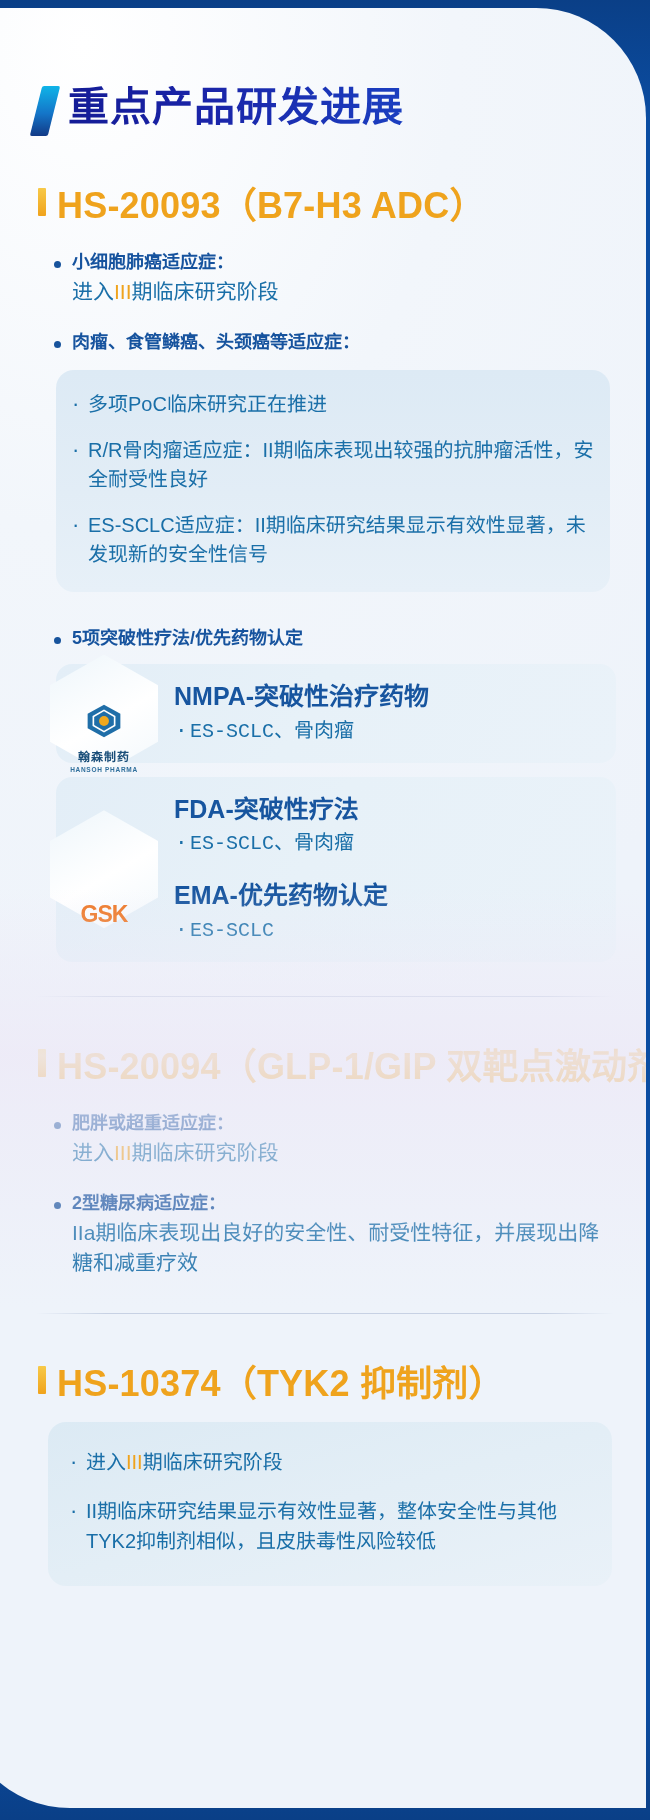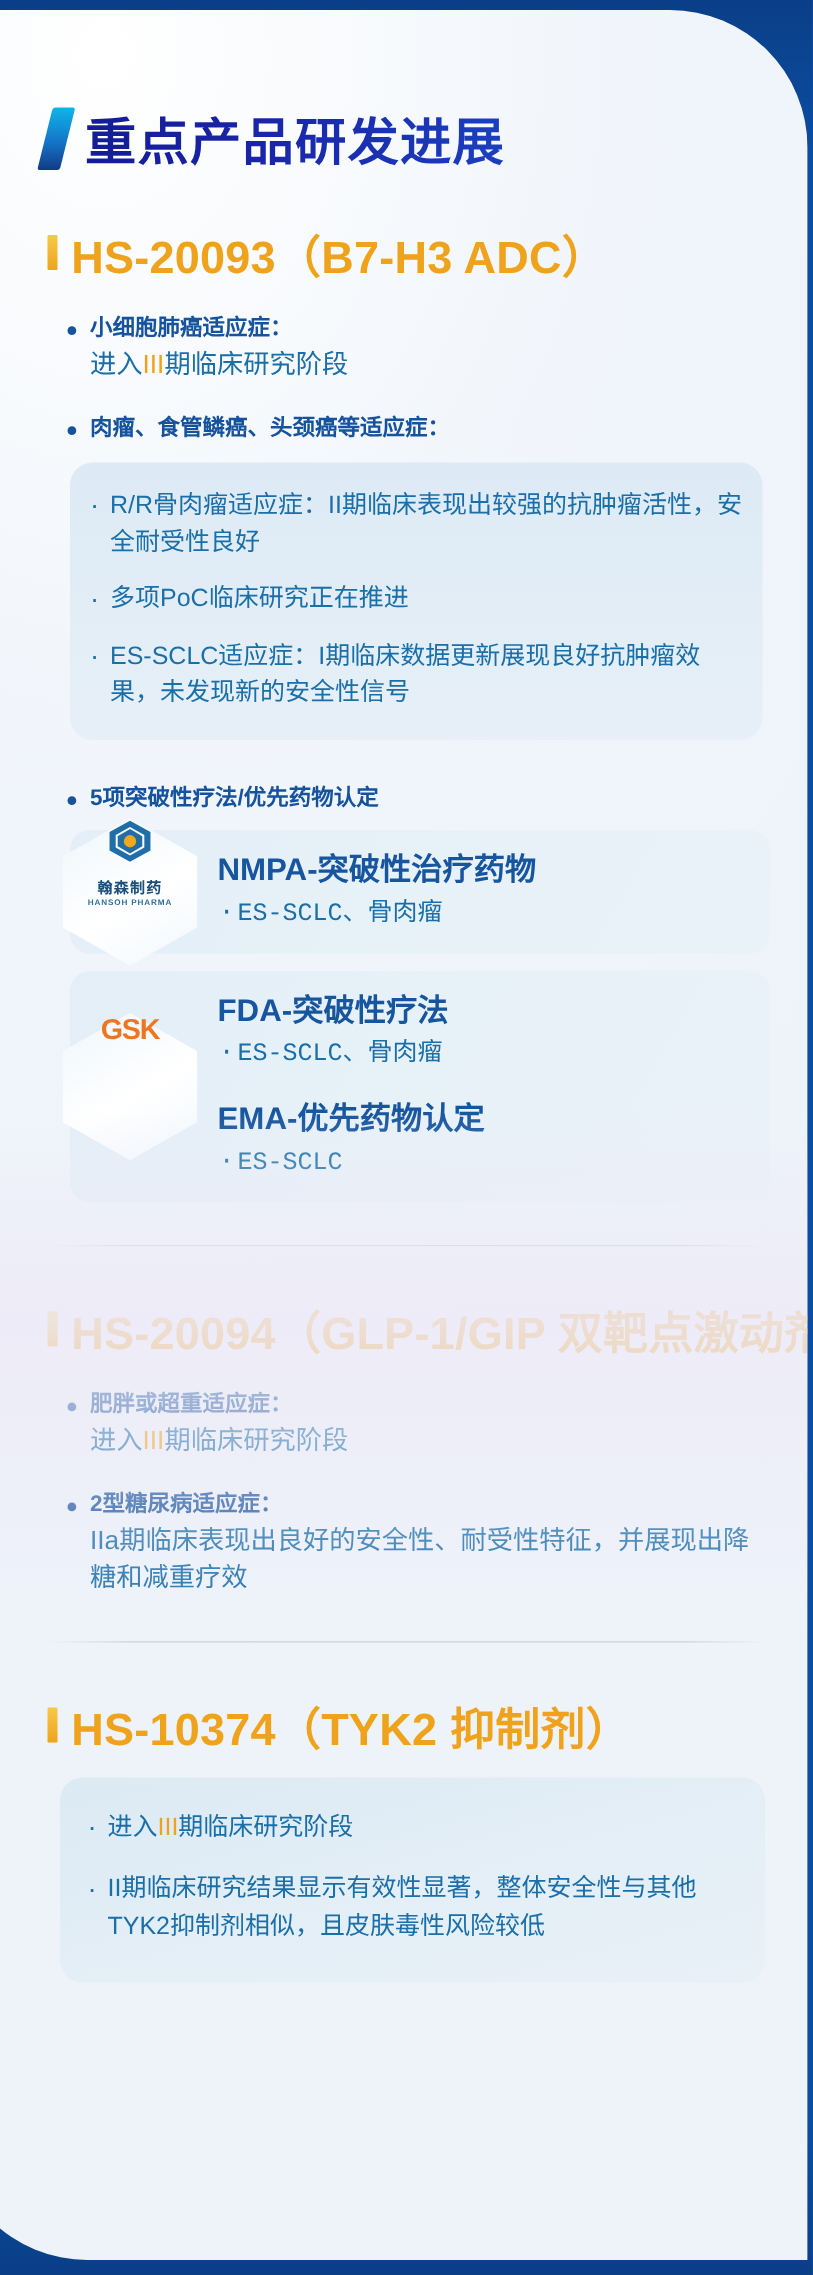--- a/index.html
+++ b/index.html
@@ -49,21 +49,21 @@
   }
 
   #content {
     position:absolute;
     left:40px; top:0; width:650px; height:1800px;
     padding:0 34px;
   }
 
   
   .main-title-row {
-    display:flex; align-items:flex-end; gap:14px;
+    display:flex; align-items:flex-start; gap:14px;
     margin-top:78px; margin-left:2px;
   }
   .title-slash {
     width:18px; height:50px;
     background:linear-gradient(180deg,#0fb4e8 0%,#1475c8 55%,#123a86 100%);
     transform:skewX(-14deg);
     border-radius:2px;
     flex:none;
   }
   .main-title {
@@ -128,21 +128,21 @@
     background:linear-gradient(120deg,#e3eef7 0%,#e7f1f8 45%,#eaf2f9 100%);
     border-radius:16px;
     padding:16px 18px 16px 118px;
     min-height:96px;
     margin-bottom:14px;
   }
   .cert-card.tall { min-height:140px; }
   .logo-badge {
     position:absolute; left:-6px; top:50%; transform:translateY(-50%);
     width:108px; height:118px;
-    display:flex; align-items:flex-start; justify-content:center;
+    display:flex; align-items:flex-end; justify-content:center;
   }
   .hexbg {
     position:absolute; inset:0;
     background:linear-gradient(150deg,#eef6fb 0%,#ffffff 55%,#f2f8fc 100%);
     clip-path:polygon(50% 0%, 100% 26%, 100% 74%, 50% 100%, 0% 74%, 0% 26%);
   }
   .logo-inner { position:relative; text-align:center; }
 
   
   .hansoh-mark { width:40px; height:36px; margin:0 auto 4px; }
@@ -212,23 +212,23 @@
         <div class="b1">
           <div class="b1-title">小细胞肺癌适应症：</div>
           <div class="b1-sub"><span>进入</span><span class="hl">III</span><span>期临床研究阶段</span></div>
         </div>
 
         <div class="b1">
           <div class="b1-title">肉瘤、食管鳞癌、头颈癌等适应症：</div>
         </div>
 
         <div class="subcard">
+          <div class="b2">多项PoC临床研究正在推进</div>
           <div class="b2">R/R骨肉瘤适应症：II期临床表现出较强的抗肿瘤活性，安全耐受性良好</div>
-          <div class="b2">多项PoC临床研究正在推进</div>
-          <div class="b2">ES-SCLC适应症：I期临床数据更新展现良好抗肿瘤效果，未发现新的安全性信号</div>
+          <div class="b2">ES-SCLC适应症：II期临床研究结果显示有效性显著，未发现新的安全性信号</div>
         </div>
 
         <div class="b1" style="margin-top:34px">
           <div class="b1-title">5项突破性疗法/优先药物认定</div>
         </div>
 
         <div class="cert-wrap">
 
           <div class="cert-card">
             <div class="logo-badge">

